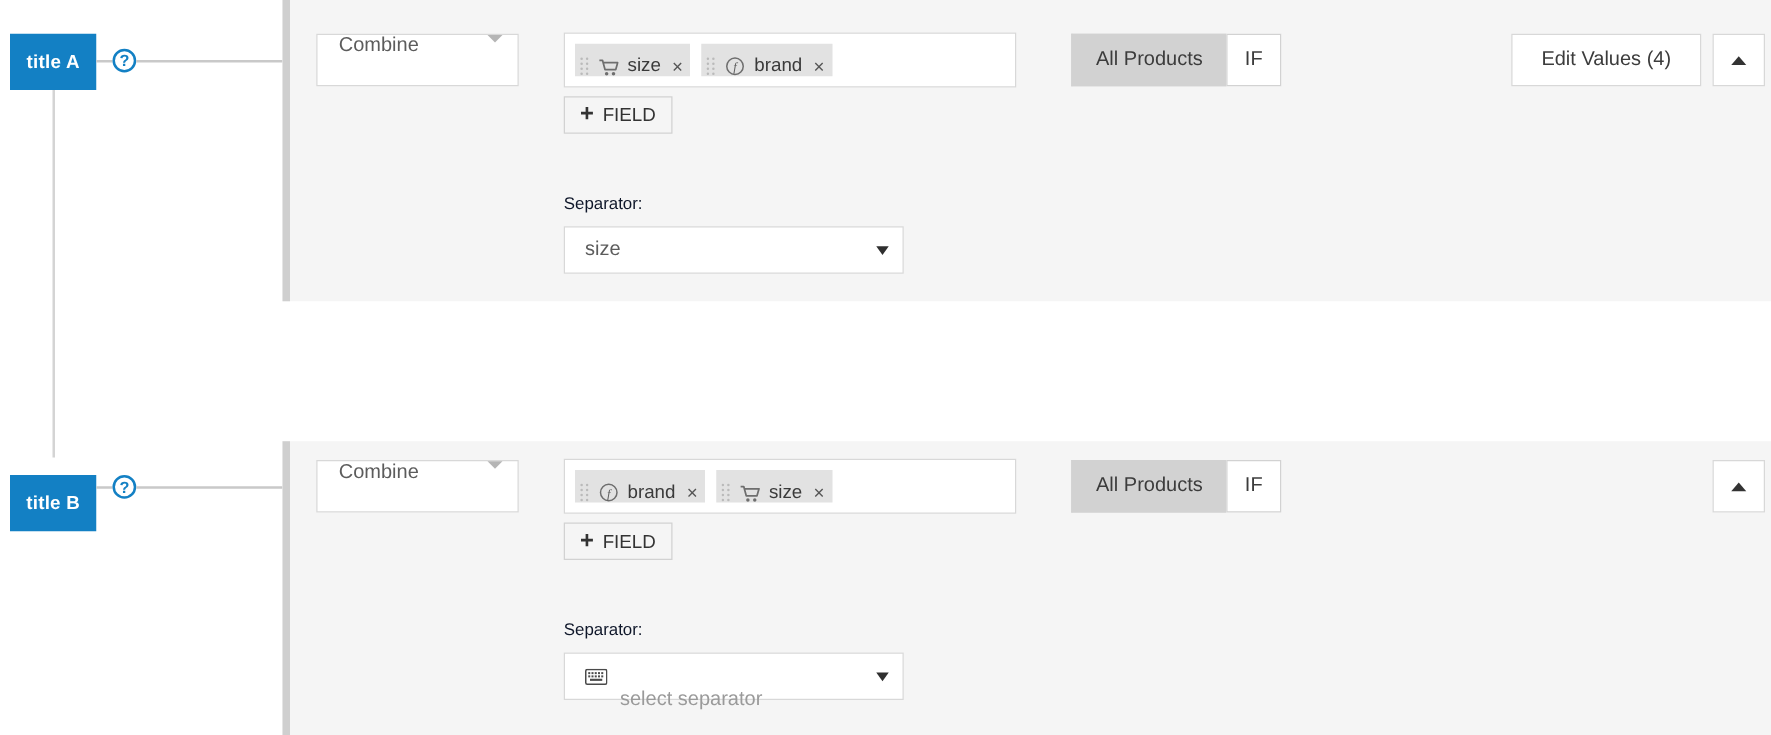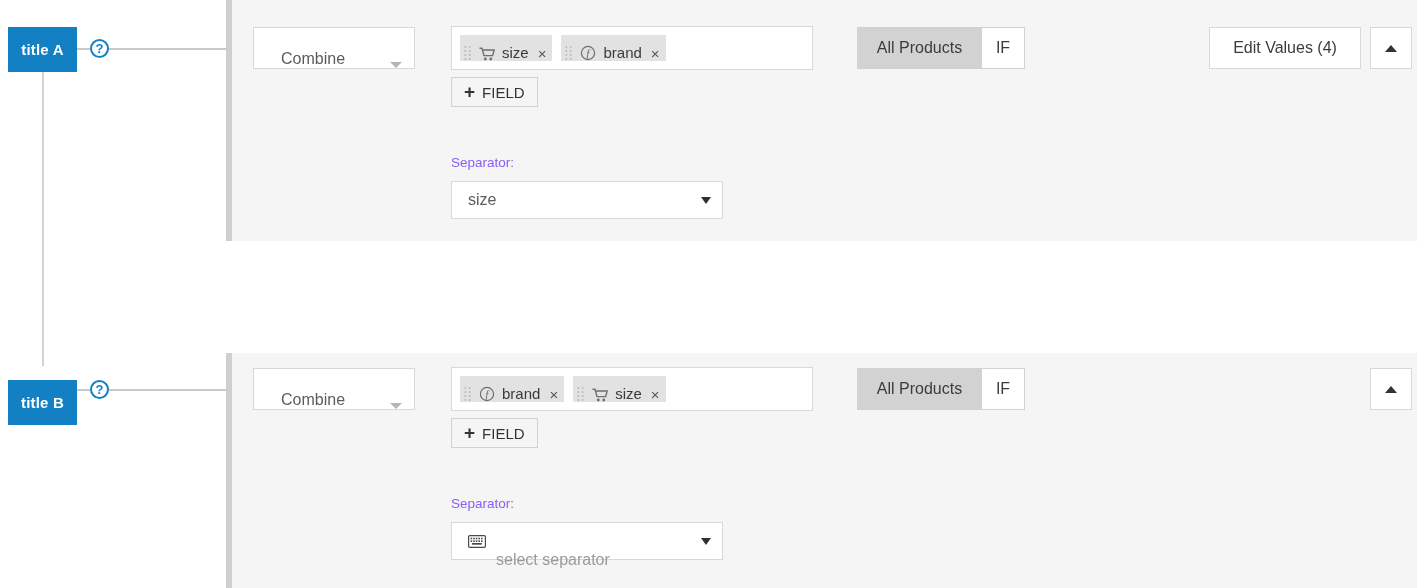--- a/index.html
+++ b/index.html
@@ -77,22 +77,22 @@
 
   
   .combine-select {
     position: absolute;
     width: 162px;
     height: 42px;
     background: #ffffff;
     border: 1px solid #d8d8d8;
     box-sizing: border-box;
     display: flex;
-    align-items: flex-end;
-    padding: 0 12px 0 27px;
+    align-items: flex-start;
+    padding: 0 12px 0 17px;
     font-size: 16px;
     color: #5c5c5c;
   }
   .combine-select .label { flex: 1; }
   .caret-light {
     width: 0; height: 0;
     border-left: 6px solid transparent;
     border-right: 6px solid transparent;
     border-top: 6px solid #b5b5b5;
   }
@@ -159,21 +159,21 @@
     font-weight: bold;
     line-height: 1;
     position: relative;
     top: -1px;
   }
 
   
   .sep-label {
     position: absolute;
     font-size: 13.5px;
-    color: #8b5cf6;
+    color: #0f172a;
   }
   .sep-select {
     position: absolute;
     width: 272px;
     height: 38px;
     background: #ffffff;
     border: 1px solid #d8d8d8;
     box-sizing: border-box;
     display: flex;
     align-items: center;

